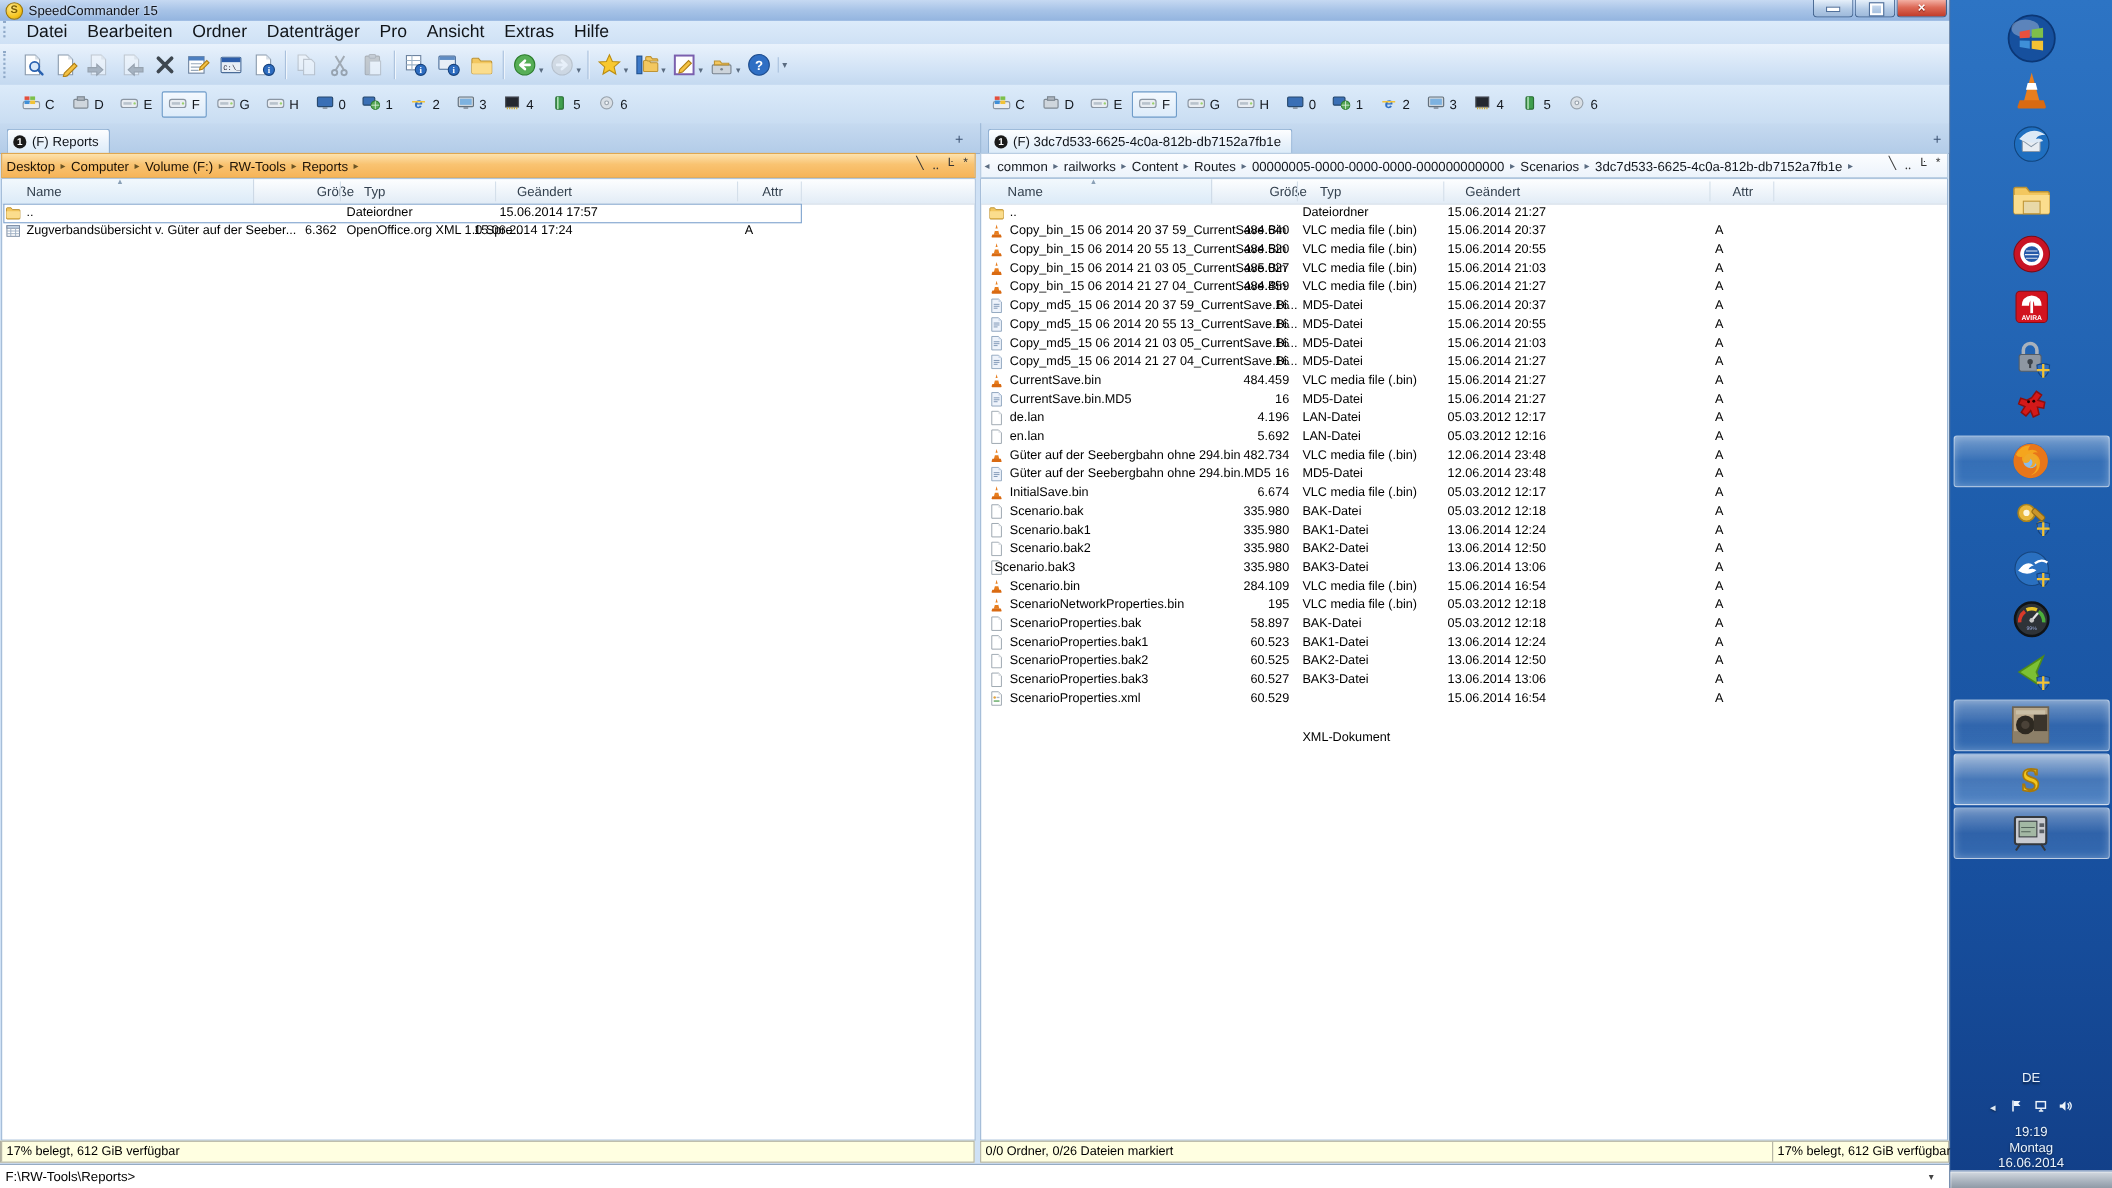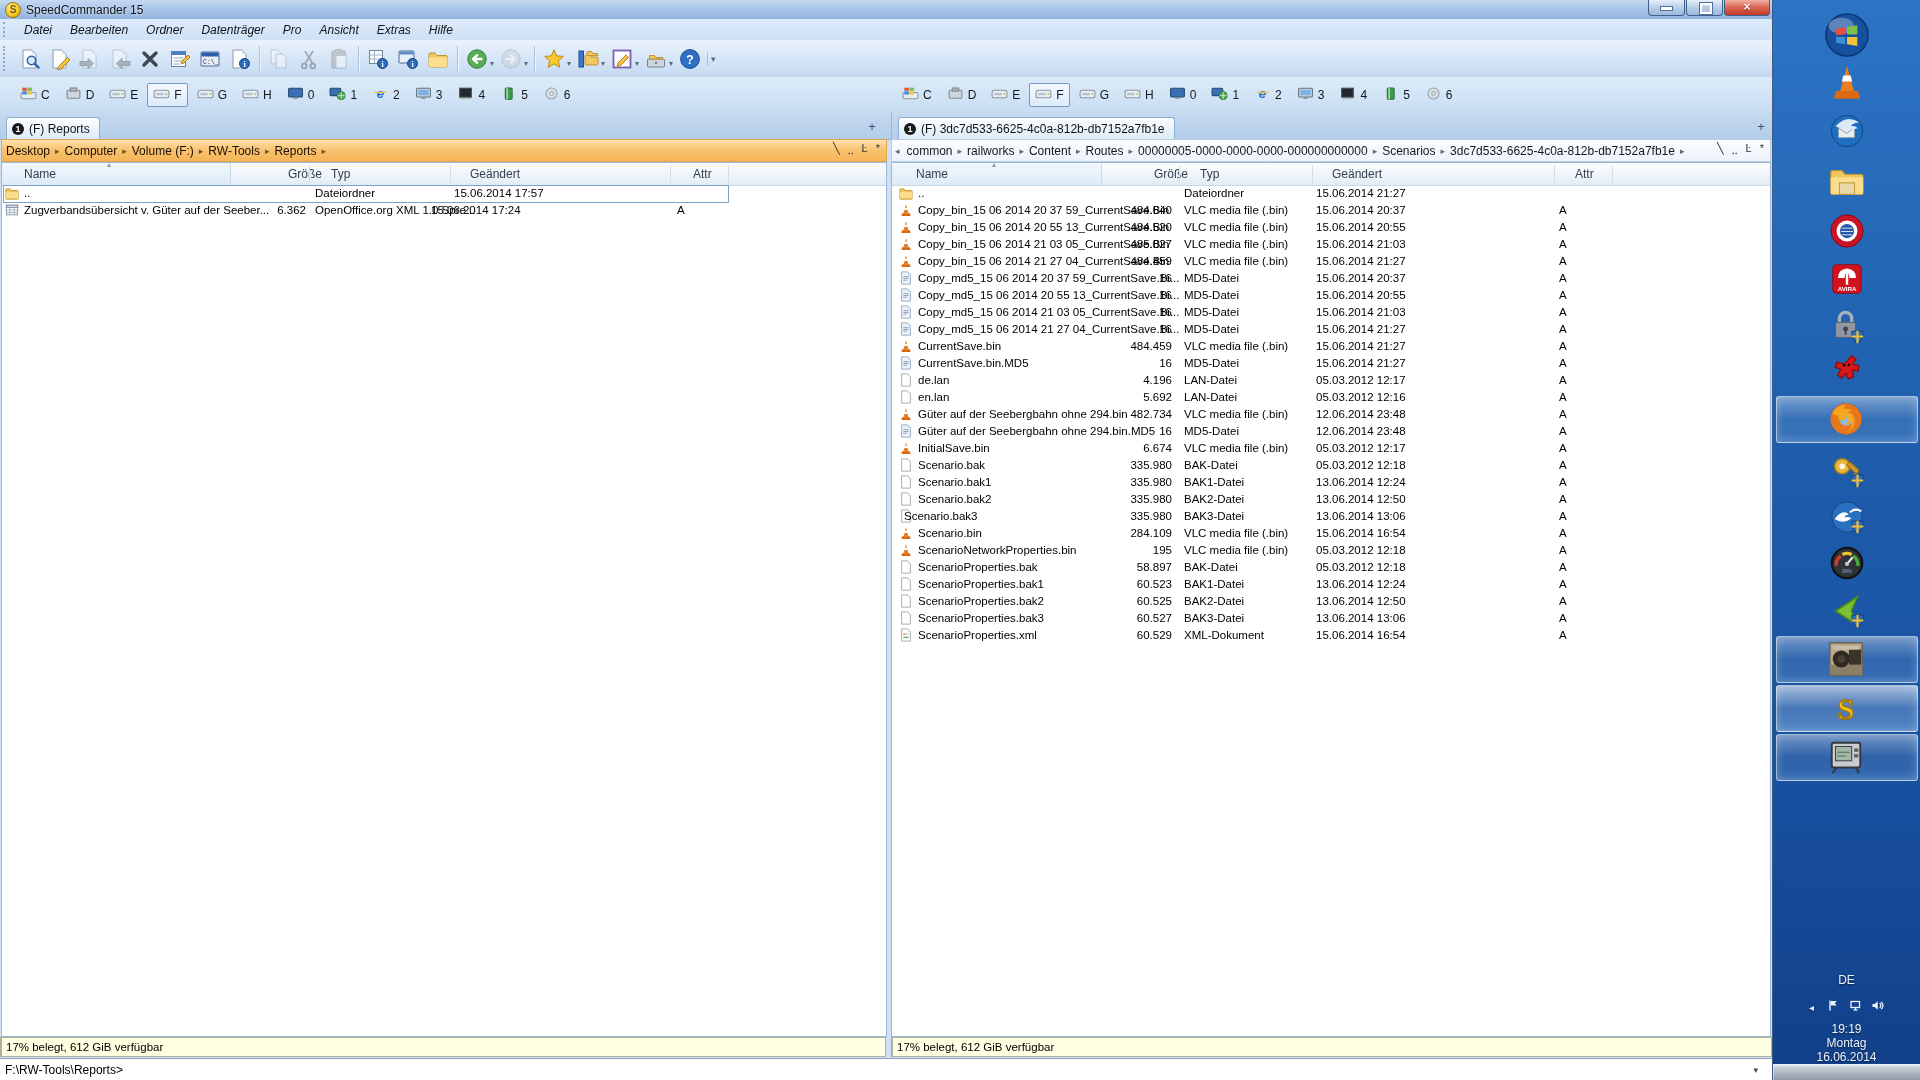--- a/index.html
+++ b/index.html
@@ -8,21 +8,21 @@
   #win{position:absolute;left:0;top:0;width:1772px;height:1080px;background:#cfe1f5;border-right:1px solid #3c5c86;}
   #titlebar{position:absolute;left:0;top:0;width:100%;height:19px;background:linear-gradient(#c6d9f2,#a7c3e7 50%,#93b4df);display:flex;align-items:center;padding-left:5px;box-sizing:border-box;font-size:12px;color:#10131a;}
   #title-icon{width:14px;height:14px;border-radius:50%;background:radial-gradient(circle at 35% 30%,#ffe98a,#f4c21a 65%,#c79208);border:1px solid #9a7508;color:#7a5c04;font-weight:bold;font-size:10px;line-height:13px;text-align:center;margin-right:5px;}
   #win-title{text-shadow:0 0 3px rgba(255,255,255,.8);}
   #winbtns{position:absolute;right:2px;top:0;display:flex;}
   .wbtn{width:35px;height:15px;border:1px solid #41618c;border-top:none;border-radius:0 0 4px 4px;background:linear-gradient(#e6f0fa,#b4cbe6 55%,#9db9da);margin-left:1px;position:relative;}
   .wbtn .g-min{position:absolute;left:11px;bottom:4px;width:11px;height:3px;background:#fff;border:1px solid #51719c;}
   .wbtn .g-res{position:absolute;left:13px;top:3px;width:8px;height:7px;border:2px solid #fff;outline:1px solid #51719c;background:transparent;}
   .wbtn.close{width:44px;background:linear-gradient(#f3b0a4,#dd6a57 45%,#c03a28);color:#fff;font-weight:bold;text-align:center;font-size:12px;line-height:14px;text-shadow:0 1px 1px #7a1a0e;}
   
-  #menubar{position:absolute;left:0;top:19px;width:100%;height:21px;background:linear-gradient(#dcebfa,#cfe1f5);display:flex;align-items:center;font-size:12px;color:#101418;font-style:italic;}
+  #menubar{position:absolute;left:0;top:19px;width:100%;height:21px;background:linear-gradient(#dcebfa,#cfe1f5);display:flex;font-size:16px;color:#101418;}
   .grip{width:6px;height:70%;margin:0 4px 0 3px;border-left:2px dotted #8fa9c8;}
   .mi{padding:2px 9px;}
   #toolbar{position:absolute;left:0;top:40px;width:100%;height:37px;background:linear-gradient(#e9f2fc,#cfe1f5 70%,#c4d9f0);display:flex;align-items:center;border-bottom:1px solid #b4cbe6;}
   .tbtn{width:30px;height:30px;display:flex;align-items:center;justify-content:center;position:relative;}
   .tbtn svg{width:22px;height:22px;}
   .tbtn.dis{opacity:.42;filter:grayscale(.9);}
   .dd{font-size:8px;color:#5a6b80;margin:10px 2px 0 -2px;}
   .tsep{width:1px;height:26px;background:#a9c0dc;margin:0 4px;box-shadow:1px 0 0 #f0f6fc;}
   #tb-overflow{margin-left:2px;font-size:9px;color:#5a6b80;border-left:1px solid #a9c0dc;padding:2px 3px;}
   
@@ -958,31 +958,32 @@
             <svg viewBox="0 0 16 16" xmlns="http://www.w3.org/2000/svg">
               <path d="M3 1h7l3 3v11H3z" fill="#fff" stroke="#9aa4ae"></path>
               <path d="M10 1l3 3h-3z" fill="#dcdfe3"></path>
               <circle cx="6" cy="7" r="1.3" fill="#e2a33c"></circle>
               <rect x="8" y="6.2" width="3" height="1.4" fill="#aeb8ca"></rect>
               <rect x="5" y="10" width="6" height="1.3" fill="#4d9e4d"></rect>
             </svg>
           </span>
           <span class="cell" style="left: 26px;">ScenarioProperties.xml</span>
           <span class="cell csize" style="left: 176px; width: 104px;">60.529</span>
-          <span class="cell" style="left: 292px;">XML-Dokument</span>
+          <span class="cell" style="left: 292px; margin-top: 36px;">XML-Dokument</span>
           <span class="cell" style="left: 424px;">15.06.2014  16:54</span>
           <span class="cell" style="left: 667px;">A</span>
         </div>
       </div>
   </div>
 
   <div class="statusbar" id="status-l">
     <span class="stat-cap">17% belegt, 612 GiB verfügbar</span>
   </div>
   <div class="statusbar" id="status-r">
+    <span class="stat-sel">0/0 Ordner, 0/26 Dateien markiert</span>
     <span class="stat-cap">17% belegt, 612 GiB verfügbar</span>
   </div>
 
   <div id="cmdline">
     <span>F:\RW-Tools\Reports&gt;</span>
     <span id="cmd-dd">▾</span>
   </div>
 </div>
 
 <div id="deskcol">

